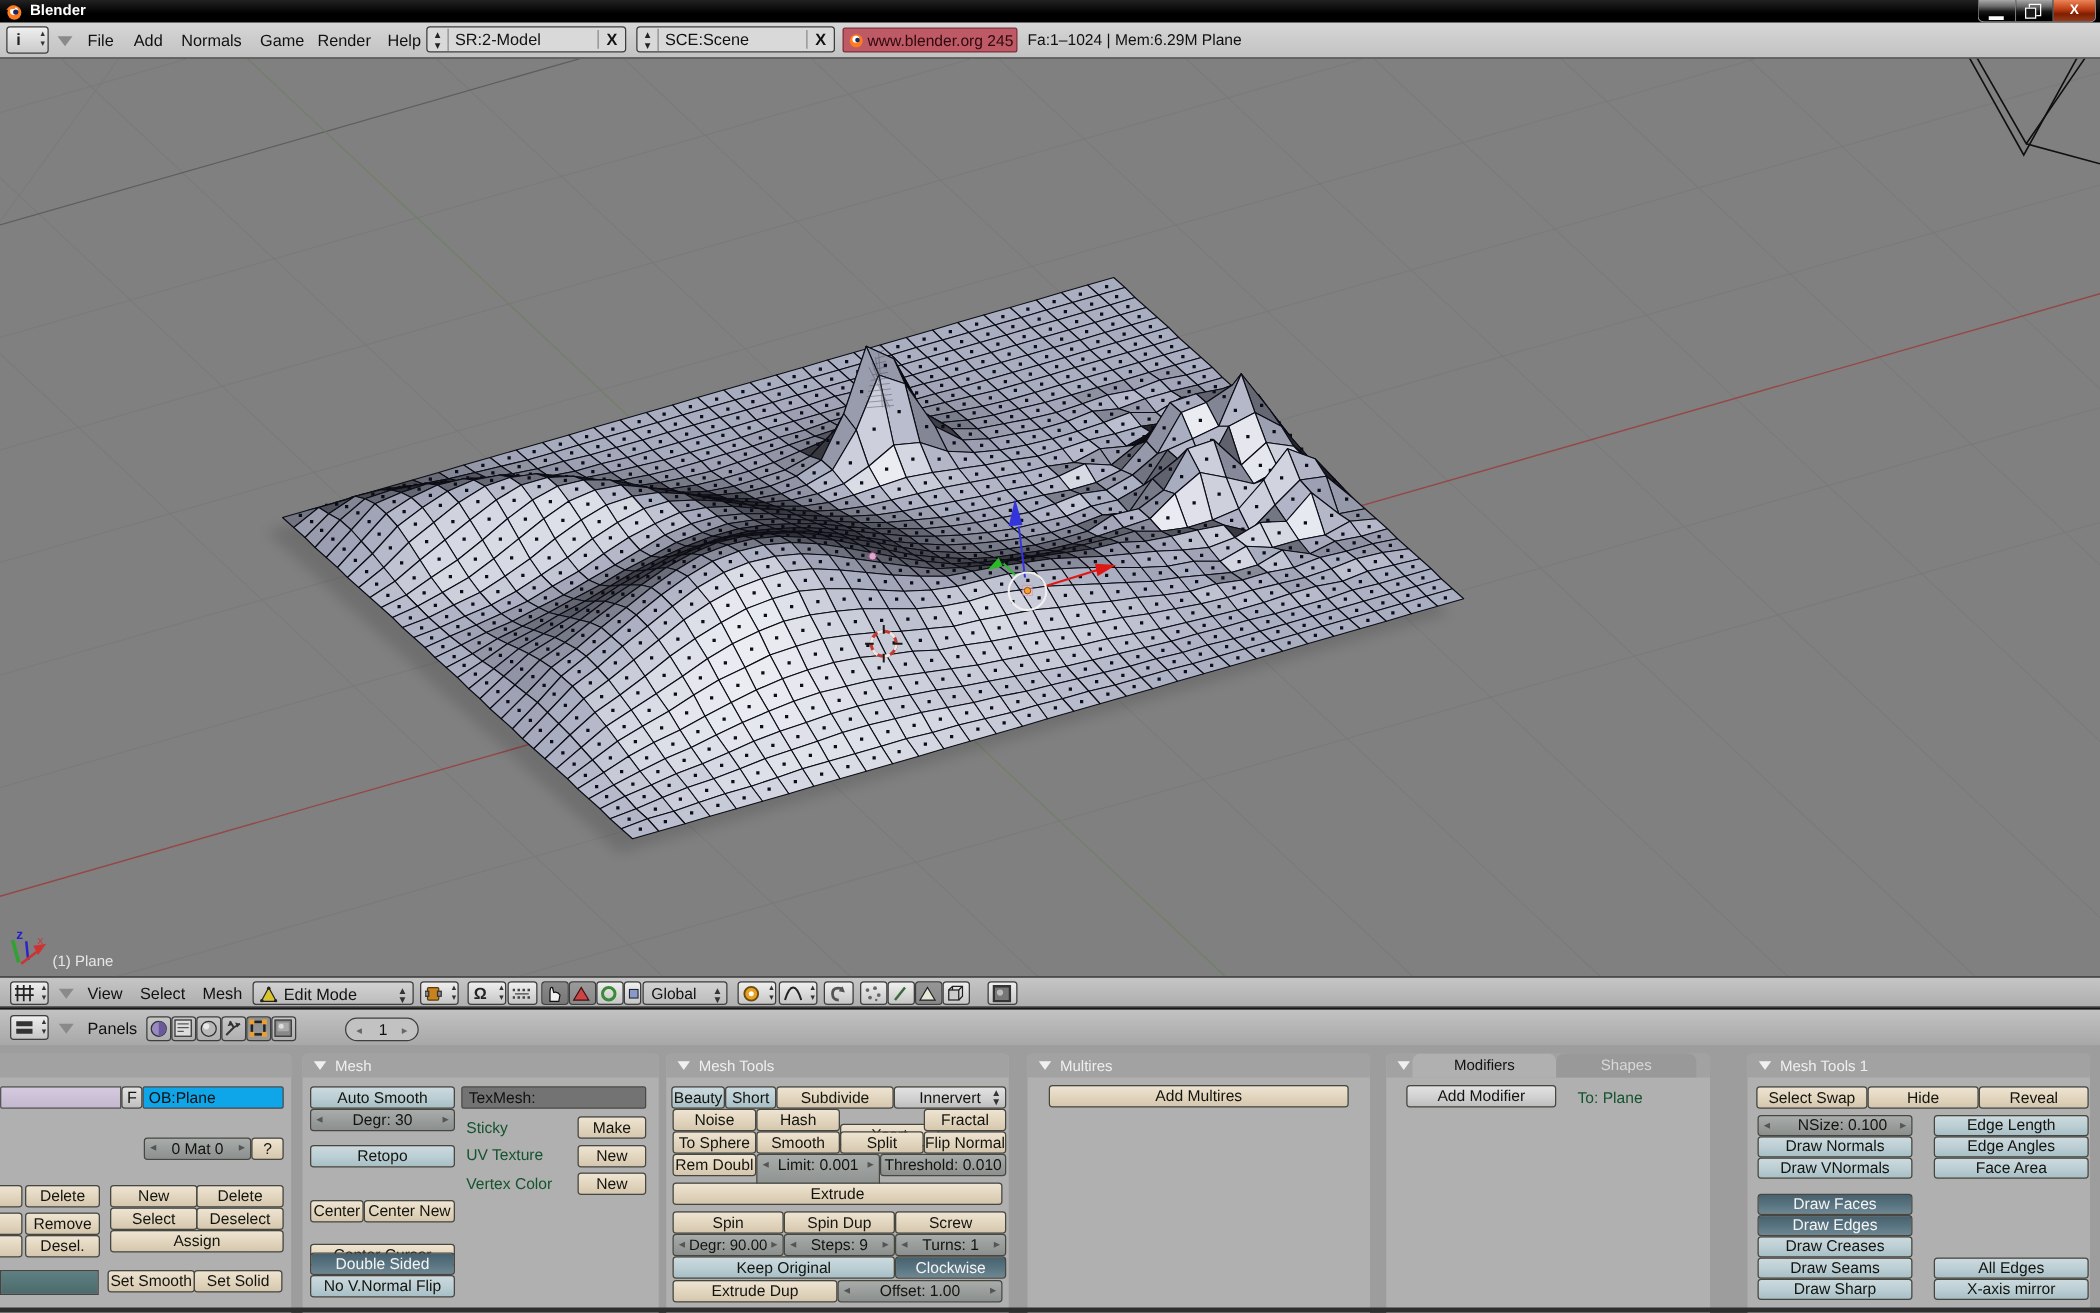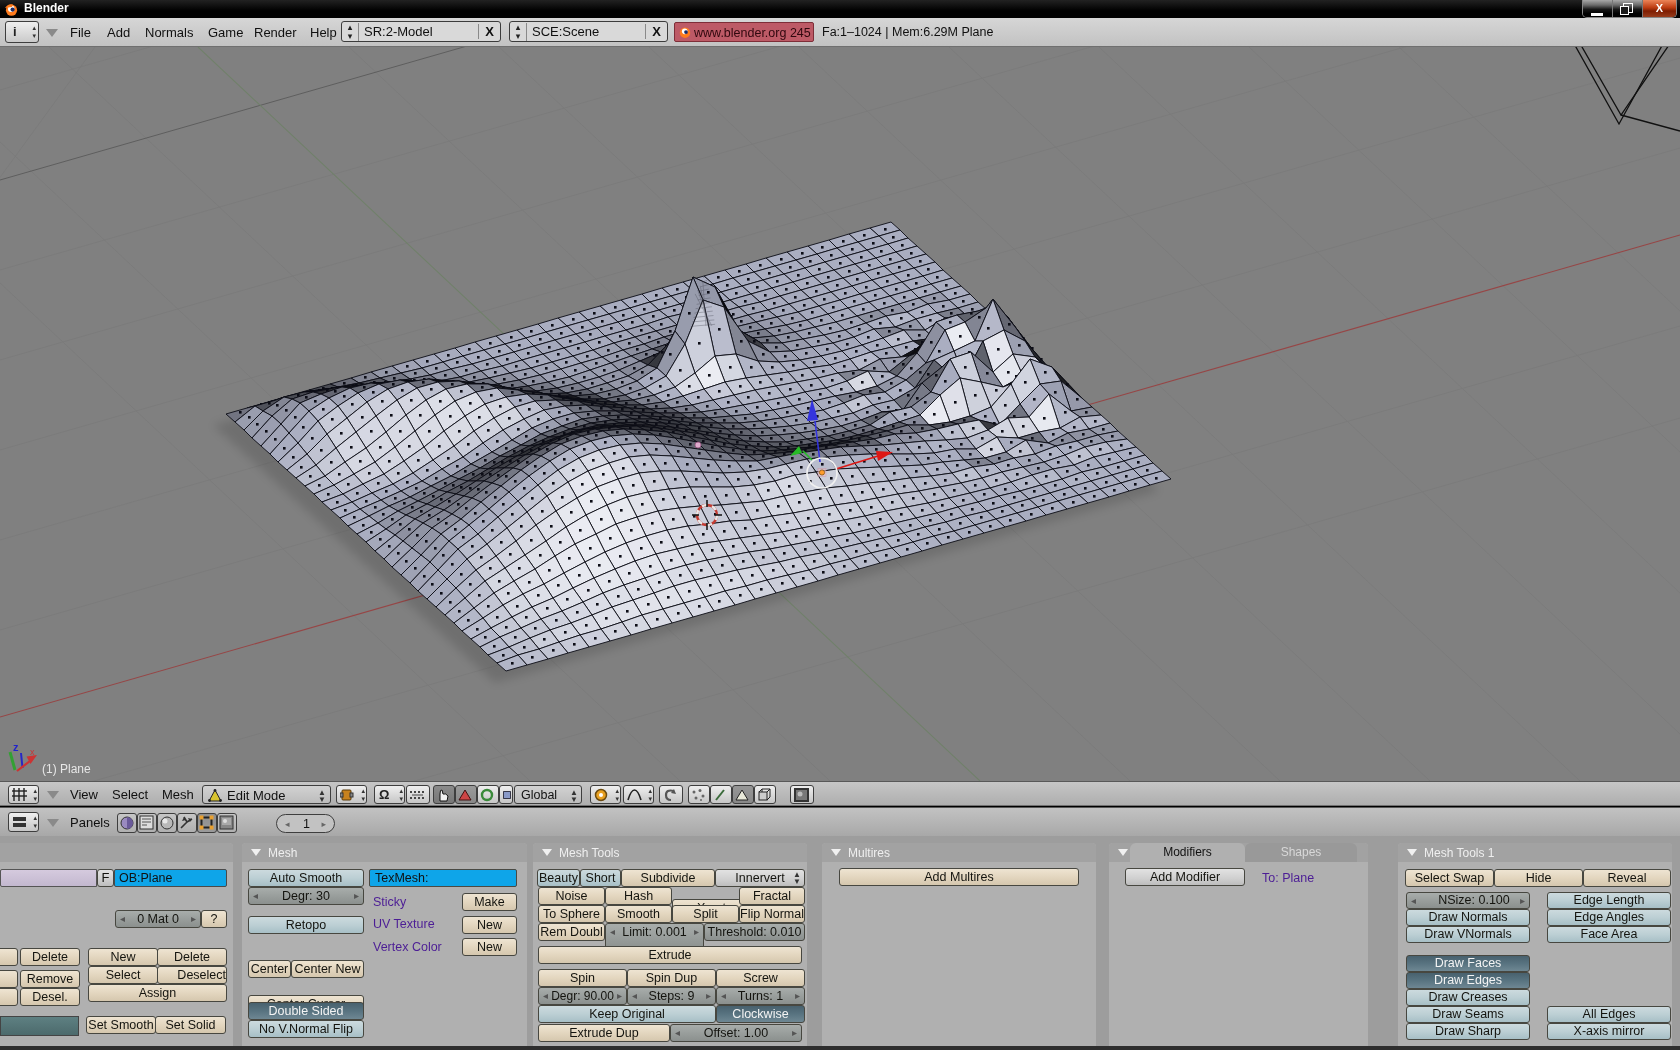--- a/index.html
+++ b/index.html
@@ -45,21 +45,21 @@
     border-right:5px solid transparent;border-top:7px solid #f0f0f0;}
   .btn{position:absolute;box-sizing:border-box;border:1px solid #474740;border-radius:3px;
     background:linear-gradient(#eee4d2 0%,#e3d6bf 50%,#d5c7ae 100%);
     font-size:12.5px;color:#14140f;text-align:center;overflow:hidden;white-space:nowrap;}
   .blue{background:linear-gradient(#ccdade 0%,#bccfd4 50%,#a7bfc6 100%);}
   .dark{background:linear-gradient(#48616e 0%,#587380 50%,#6e8793 100%);color:#f4f4f4;}
   .slider{background:linear-gradient(#a8adab 0%,#999e9c 50%,#8b908e 100%);}
   .gray{background:linear-gradient(#e2e2e2 0%,#cfcfcf 60%,#bdbdbd 100%);}
   .arrL::before{content:"\25C2";position:absolute;left:4px;top:0;font-size:10px;color:#555;}
   .arrR::after{content:"\25B8";position:absolute;right:4px;top:0;font-size:10px;color:#555;}
-  .lbl{position:absolute;font-size:12.5px;color:#4c1d95;}
+  .lbl{position:absolute;font-size:12.5px;color:#14532d;}
 </style>
 </head>
 <body>
 <div id="app">
   <div id="titlebar" class="abs">
     <svg class="abs" style="left:4px;top:2px" width="15" height="15" viewBox="0 0 15 15">
       <circle cx="7.5" cy="8.2" r="5.6" fill="#ff7c1e"></circle>
       <circle cx="7.2" cy="6.8" r="3.2" fill="#fff"></circle>
       <circle cx="8.6" cy="7.6" r="2.1" fill="#1a2a66"></circle>
       <path d="M1 6 Q4 1 9 2.5 L8 5 Z" fill="#ff7c1e"></path>
@@ -2457,33 +2457,33 @@
 <div class="btn " style="left:211px;top:67px;width:26px;height:18px;line-height:16px;">?</div>
 <div class="btn " style="left:-12px;top:105px;width:40px;height:18px;line-height:16px;"></div>
 <div class="btn " style="left:30px;top:105px;width:60px;height:18px;line-height:16px;">Delete</div>
 <div class="btn " style="left:-12px;top:127px;width:40px;height:18px;line-height:16px;"></div>
 <div class="btn " style="left:30px;top:127px;width:60px;height:18px;line-height:16px;">Remove</div>
 <div class="btn " style="left:-12px;top:145px;width:40px;height:18px;line-height:16px;"></div>
 <div class="btn " style="left:30px;top:145px;width:60px;height:18px;line-height:16px;">Desel.</div>
 <div class="btn " style="left:98px;top:105px;width:70px;height:18px;line-height:16px;">New</div>
 <div class="btn " style="left:167px;top:105px;width:70px;height:18px;line-height:16px;">Delete</div>
 <div class="btn " style="left:98px;top:123px;width:70px;height:18px;line-height:16px;">Select</div>
-<div class="btn " style="left:167px;top:123px;width:70px;height:18px;line-height:16px;text-align:right;">Deselect</div>
+<div class="btn " style="left:167px;top:123px;width:70px;height:18px;line-height:16px;">Deselect</div>
 <div class="btn " style="left:98px;top:141px;width:139px;height:18px;line-height:16px;">Assign</div>
 <div style="position:absolute;left:10px;top:173px;width:79px;height:20px;background:linear-gradient(#5e8082,#4c6a6c);border:1px solid #444;box-sizing:border-box"></div>
 <div class="btn " style="left:96px;top:173px;width:70px;height:18px;line-height:16px;">Set Smooth</div>
 <div class="btn " style="left:165px;top:173px;width:71px;height:18px;line-height:16px;">Set Solid</div>
 </div>
 <div class="panel" style="left:242px;width:285px;">
         <div class="phead"></div>
         <div class="ptri"></div>
         <span class="ptitle">Mesh</span>
 <div class="btn blue" style="left:6px;top:26px;width:116px;height:18px;line-height:16px;">Auto Smooth</div>
 <div class="btn slider" style="left:6px;top:44px;width:116px;height:18px;line-height:16px;"><span class="arrL"></span>Degr: 30<span class="arrR"></span></div>
-<div style="position:absolute;left:127px;top:26px;width:148px;height:18px;background:#0ea5e9;border:1px solid #4a4a44;box-sizing:border-box;border-radius:2px;font-size:12.5px;color:#111;padding-left:5px;line-height:16px">TexMesh:</div>
+<div style="position:absolute;left:127px;top:26px;width:148px;height:18px;background:#737373;border:1px solid #4a4a44;box-sizing:border-box;border-radius:2px;font-size:12.5px;color:#111;padding-left:5px;line-height:16px">TexMesh:</div>
 <span class="lbl" style="left:131px;top:52px">Sticky</span>
 <div class="btn " style="left:220px;top:50px;width:55px;height:18px;line-height:16px;">Make</div>
 <span class="lbl" style="left:131px;top:74px">UV Texture</span>
 <div class="btn " style="left:220px;top:73px;width:55px;height:18px;line-height:16px;">New</div>
 <span class="lbl" style="left:131px;top:97px">Vertex Color</span>
 <div class="btn " style="left:220px;top:95px;width:55px;height:18px;line-height:16px;">New</div>
 <div class="btn blue" style="left:6px;top:73px;width:116px;height:18px;line-height:16px;">Retopo</div>
 <div class="btn " style="left:6px;top:117px;width:43px;height:18px;line-height:16px;">Center</div>
 <div class="btn " style="left:49px;top:117px;width:73px;height:18px;line-height:16px;">Center New</div>
 <div class="btn " style="left:6px;top:152px;width:116px;height:18px;line-height:16px;">Center Cursor</div>

